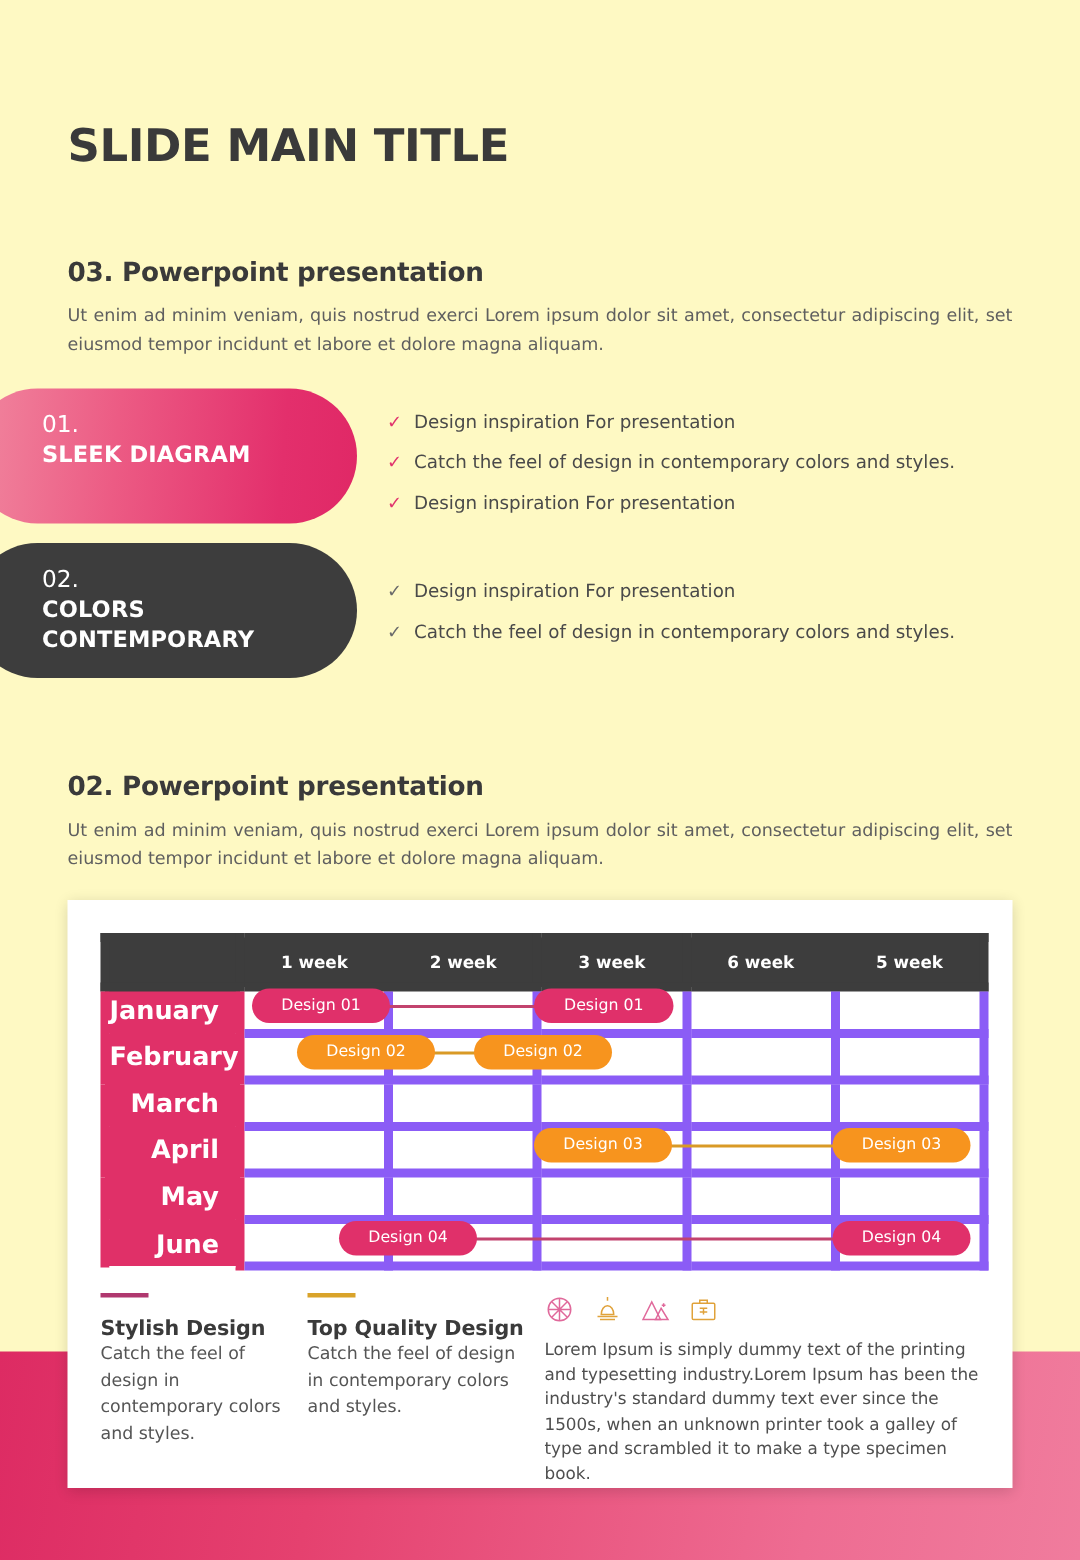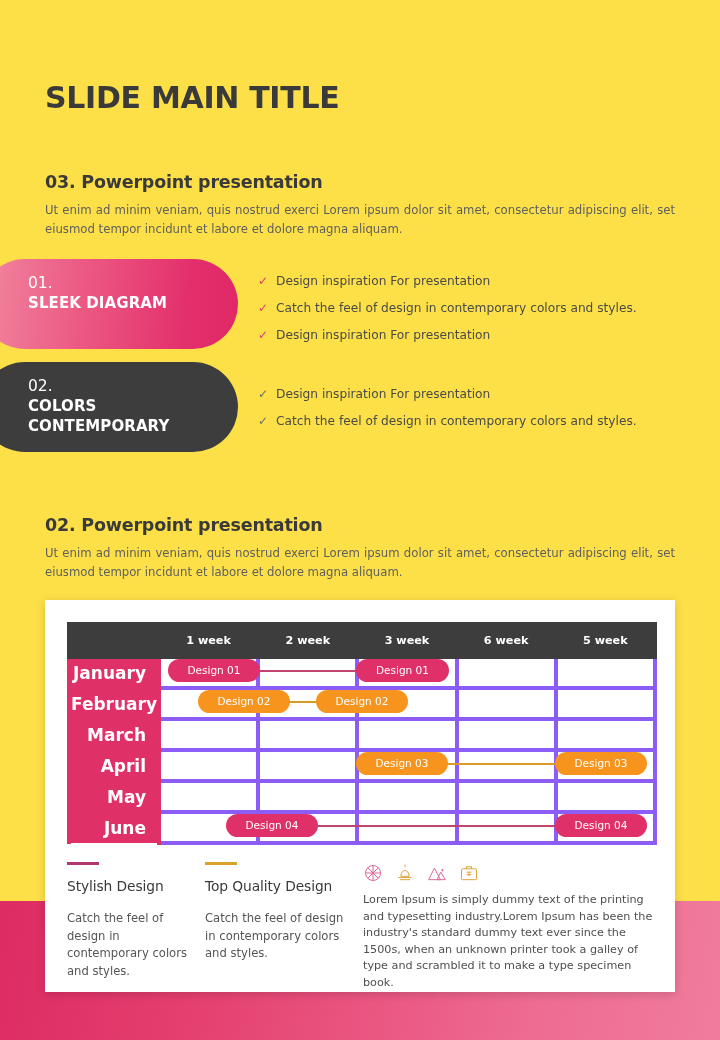--- a/index.html
+++ b/index.html
@@ -2,21 +2,21 @@
 <html><head>
 <meta charset="utf-8">
 <style>
   * { box-sizing: border-box; margin: 0; padding: 0; }
   html, body {
     width: 720px; height: 1040px;
     background: #ffffff;
     font-family: "DejaVu Sans", "Liberation Sans", sans-serif;
     overflow: hidden;
   }
-  .page { position: relative; width: 720px; height: 1040px; background: #fde047; }
+  .page { position: relative; width: 720px; height: 1040px; background: #fef9c3; }
 
   
   .pink-band {
     position: absolute; left: 0; right: 0; top: 901px; height: 139px;
     background: linear-gradient(100deg, #dd2b63 0%, #e5416f 30%, #ee6c92 75%, #f07c9d 100%);
   }
 
   
   .slide-title {
     position: absolute; left: 45px; top: 80px;
@@ -70,21 +70,21 @@
     position: absolute; left: 45px; top: 600px; width: 630px; height: 392px;
     background: #fff; box-shadow: 0 2px 9px rgba(0,0,0,.16);
   }
 
   
   .gantt {
     position: absolute; left: 22px; top: 22px; width: 586px;
     border-collapse: collapse; table-layout: fixed;
   }
   .gantt th, .gantt td {
-    border: 4px solid #8b5cf6; height: 31px; padding: 0;
+    border: 6px solid #8b5cf6; height: 31px; padding: 0;
     font-size: 11px; text-align: center; vertical-align: middle;
   }
   .gantt thead th {
     background: #3d3d3d; color: #fff; font-weight: bold; border-color: #3d3d3d;
     font-size: 11.2px; height: 33px;
   }
   .gantt thead th.corner { background: #3d3d3d; }
   .gantt td.month {
     background: #e03068; color: #fff; font-weight: bold;
     text-align: right; padding-right: 11px; font-size: 17px;
@@ -103,21 +103,21 @@
   }
   .bar.pink { background: #e0306a; }
   .bar.orange { background: #f7941e; }
   .link { position: absolute; top: 14.5px; height: 2px; }
   .link.pink { background: #c2436e; }
   .link.orange { background: #d99a26; }
 
   
   .feat { position: absolute; top: 262px; }
   .feat-rule { width: 32px; height: 3px; margin-bottom: 13px; }
-  .feat-title { font-size: 13.8px; font-weight: normal; color: #3a3a3a; margin-bottom: 16px; letter-spacing: -0.1px; }
+  .feat-title { font-size: 13.8px; font-weight: bold; color: #3a3a3a; margin-bottom: 0; letter-spacing: -0.1px; }
   .feat-text { font-size: 11.6px; line-height: 17.5px; color: #555; }
   #feat1 { left: 22px; width: 130px; }
   #feat2 { left: 160px; width: 150px; }
   #feat3 { left: 318px; width: 296px; }
   .icon-row { display: flex; gap: 12px; margin-bottom: 8px; height: 22px; align-items: center; }
   .icon-row svg { display: block; }
   .lorem { font-size: 11.2px; line-height: 16.5px; color: #4f4f4f; }
 </style>
 </head>
 <body>

